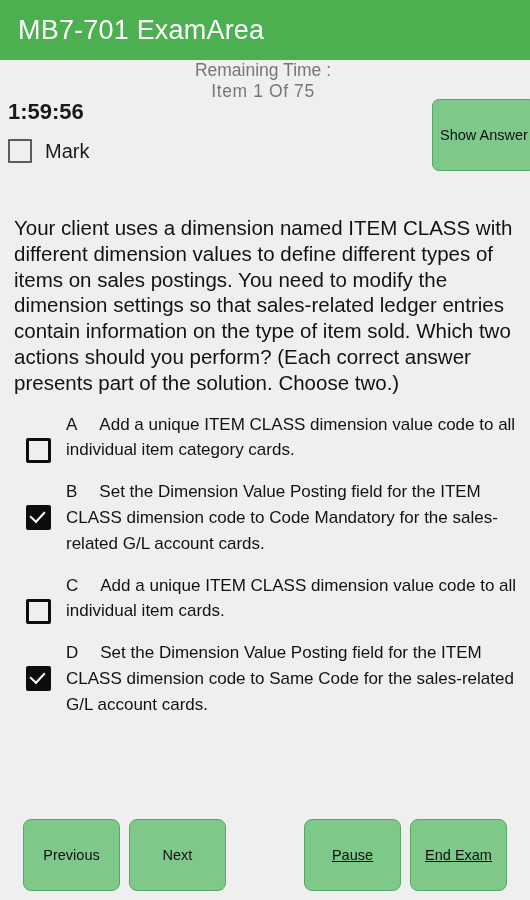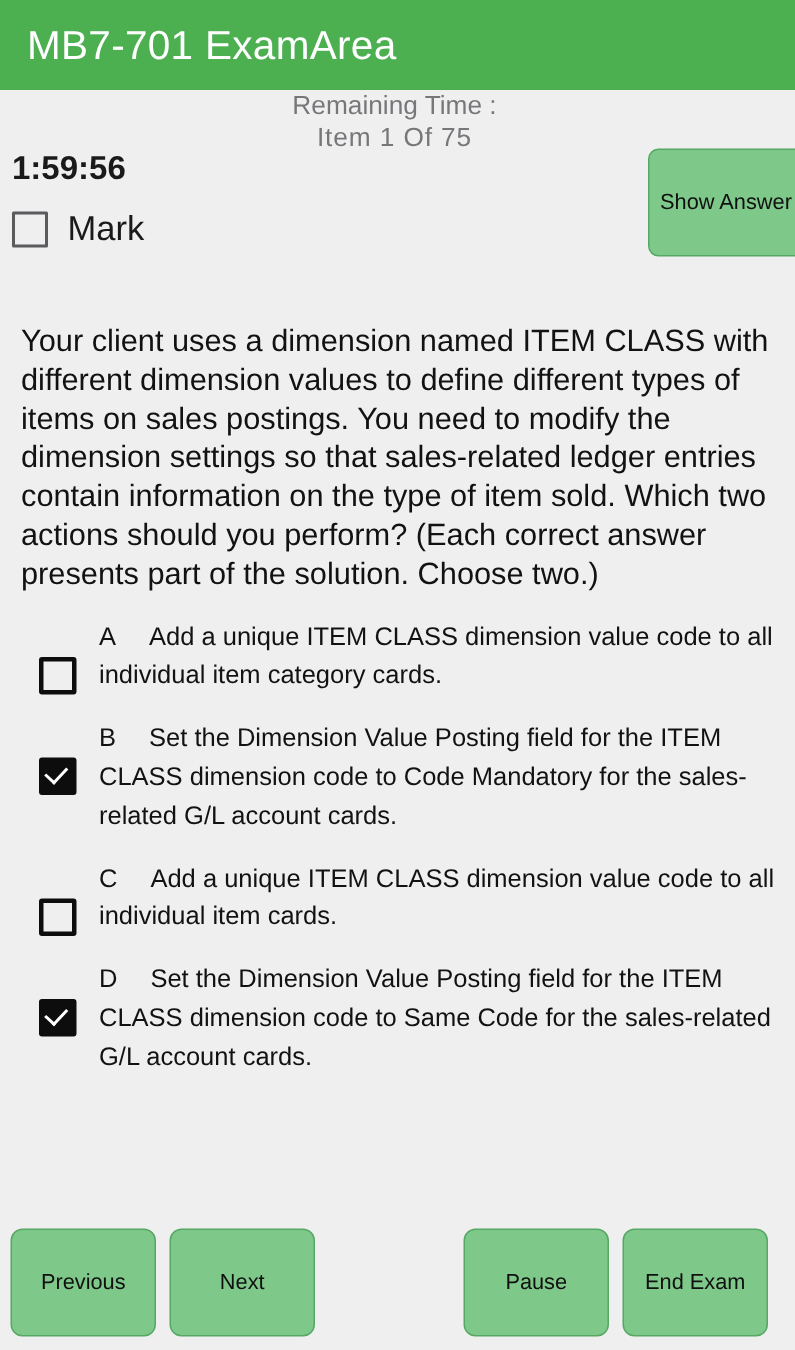--- a/index.html
+++ b/index.html
@@ -74,21 +74,21 @@
   #mark-checkbox {
     width: 24px;
     height: 24px;
     box-sizing: border-box;
     border: 2.5px solid #5b5b5e;
     background: #efeff0;
     border-radius: 1px;
   }
   #mark-label {
     margin-left: 13px;
-    font-size: 23px;
+    font-size: 20px;
     color: #1a1a1a;
   }
   #show-answer-button {
     position: absolute;
     right: -6px;
     top: 2px;
     width: 104px;
     height: 72px;
     background: #7ec98a;
     border: 1px solid #56a864;
@@ -167,29 +167,29 @@
   
   #bottom-bar {
     position: absolute;
     left: 0;
     right: 0;
     bottom: 0;
     height: 90px;
     display: flex;
     align-items: center;
     box-sizing: border-box;
-    padding: 0 2px;
+    padding: 0 18px;
     text-align: right;
   }
   .nav-group {
     display: flex;
     gap: 9px;
   }
   #nav-left { margin-left: 5px; }
-  #nav-right { margin-left: auto; margin-right: 16px; }
+  #nav-right { margin-left: auto; margin-right: 5px; text-decoration: underline; }
   .nav-button {
     width: 97px;
     height: 72px;
     background: #7ec98a;
     border: 1px solid #56a864;
     border-radius: 8px;
     display: flex;
     align-items: center;
     justify-content: center;
     box-sizing: border-box;

